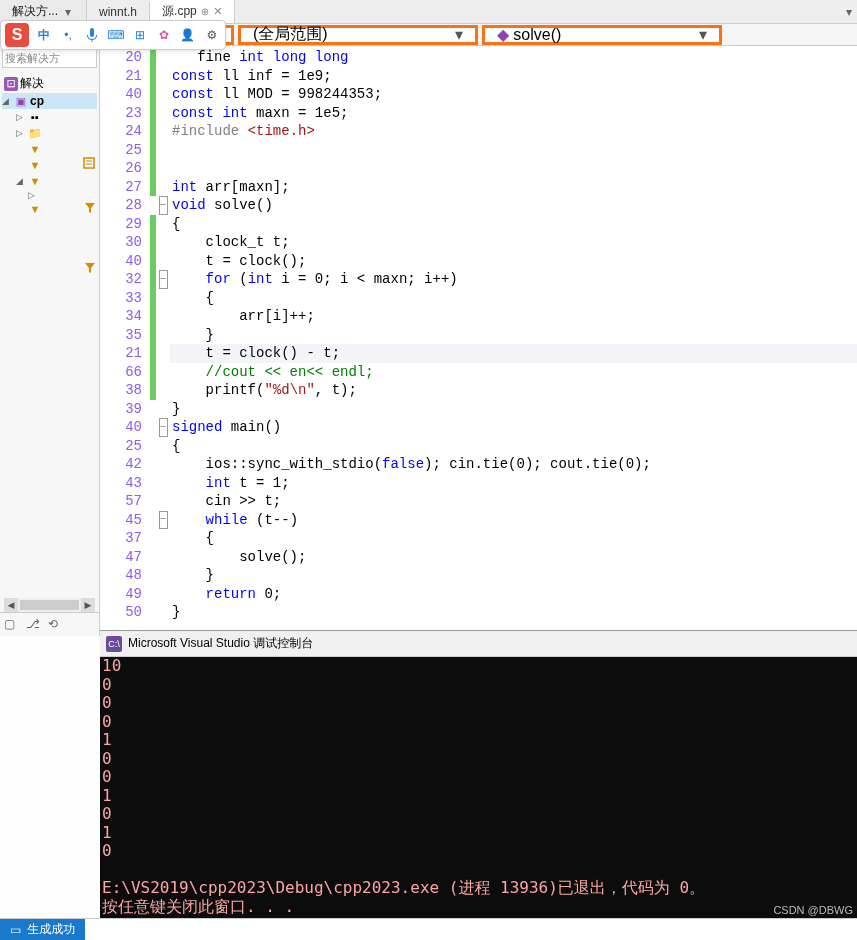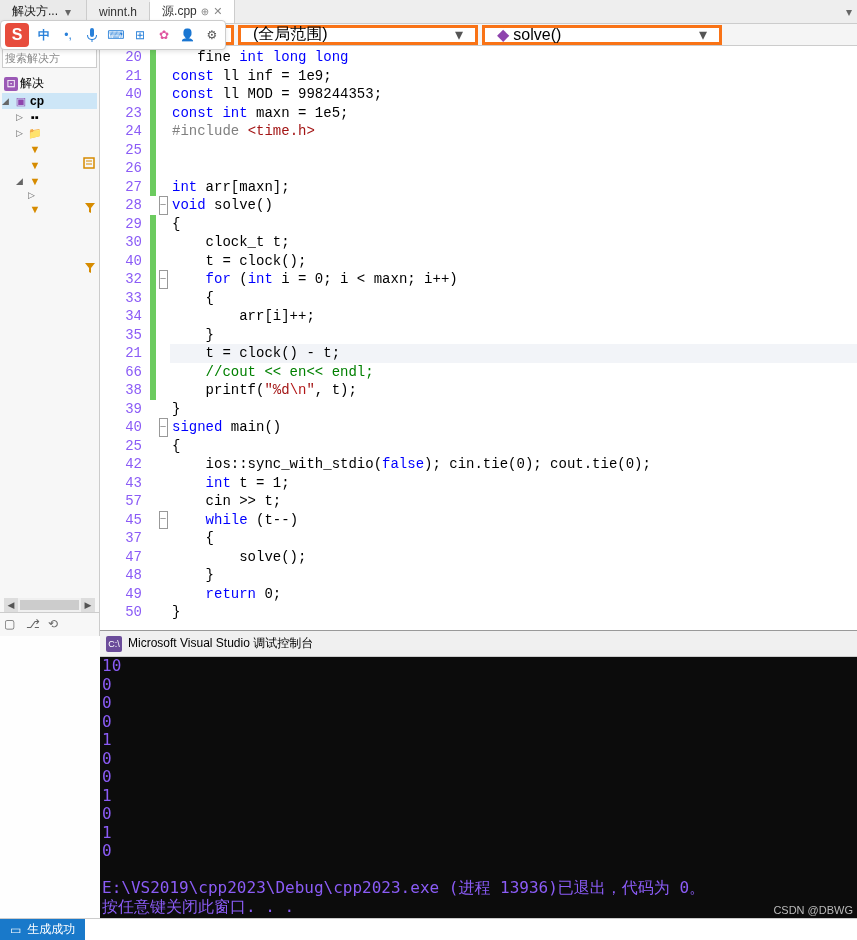--- a/index.html
+++ b/index.html
@@ -49,21 +49,21 @@
 .code-line.hl { background: #f2f4f8; }
 .kw { color: #0000ff; }
 .str { color: #a31515; }
 .esc { color: #b21616; }
 .cmt { color: #008000; }
 .incp { color: #a31515; }
 .pp { color: #808080; }
 .console-wrap { position: absolute; top: 630px; left: 100px; right: 0; bottom: 22px; background: #fff; border-top: 1px solid #999; }
 .console-title { height: 26px; background: #f0f0f0; display: flex; align-items: center; padding: 0 6px; gap: 6px; border-bottom: 1px solid #ccc; }
 .cns-icn { width: 16px; height: 16px; background: #6b4c9a; color: #fff; font-size: 9px; display: flex; align-items: center; justify-content: center; border-radius: 2px; }
-.console-body { background: #0c0c0c; color: #8b5cf6; font-family: "NSimSun","Consolas",monospace; font-size: 16px; line-height: 18.5px; padding: 0 2px; height: calc(100% - 26px); white-space: pre; overflow: hidden; }
+.console-body { background: #0c0c0c; color: #fca5a5; font-family: "NSimSun","Consolas",monospace; font-size: 16px; line-height: 18.5px; padding: 0 2px; height: calc(100% - 26px); white-space: pre; overflow: hidden; }
 .status-bar { position: absolute; bottom: 0; left: 0; right: 0; height: 22px; background: #fff; border-top: 1px solid #ccc; display:flex; align-items:center; }
 .status-build { background: #1979ca; color: #fff; padding: 2px 10px; display: flex; align-items: center; gap: 6px; height: 100%; }
 .watermark { position: absolute; right: 4px; bottom: 24px; color: #bbb; font-size: 11px; font-family: Arial; }
 .chev { width:12px; text-align:center; color:#666; }
 .gear { color:#555; }
 svg { display: block; }
 </style>
 </head>
 <body>
 

